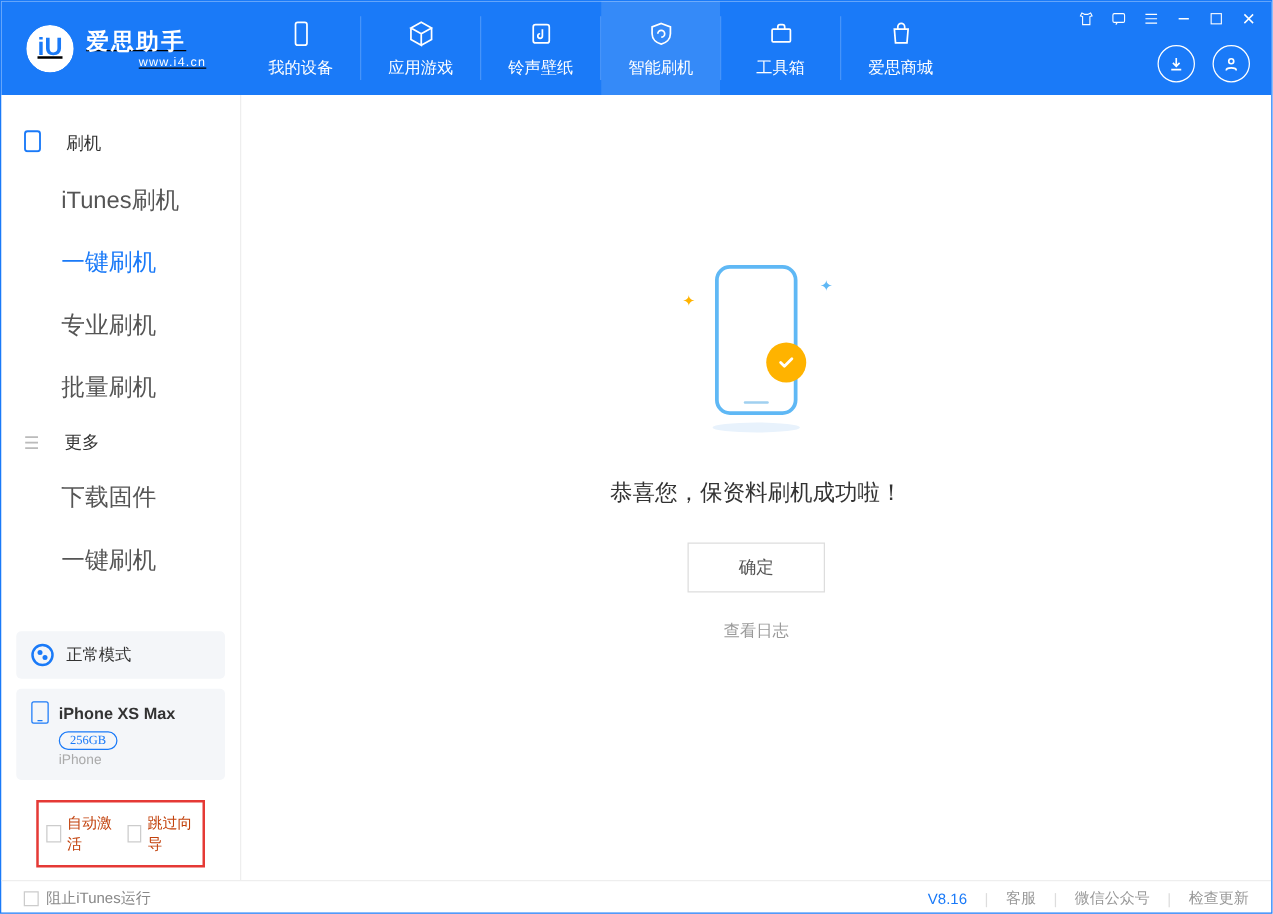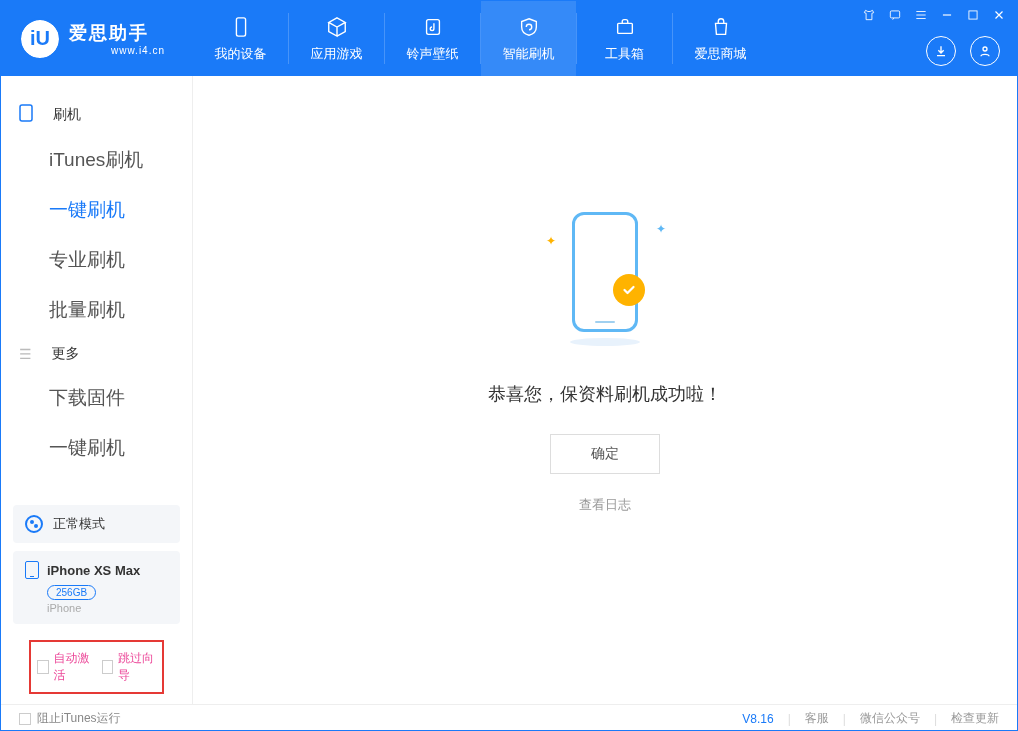--- a/index.html
+++ b/index.html
@@ -1,18 +1,18 @@
 <!DOCTYPE html>
 <html><head>
 <meta charset="utf-8">
 <style>
 * { margin: 0; padding: 0; box-sizing: border-box; font-family: "Microsoft YaHei", Arial, sans-serif; }
 body { background: #fff; width: 1018px; height: 731px; overflow: hidden; border: 1px solid #1a7af8; }
 .header { height: 75px; background: linear-gradient(to bottom, #1a7af8, #1a7af8); display: flex; align-items: stretch; }
-.logo-section { width: 192px; display: flex; align-items: center; padding-left: 20px; }
+.logo-section { width: 192px; display: flex; align-items: center; padding-left: 20px; text-decoration: underline; }
 .logo-circle { width: 38px; height: 38px; border-radius: 50%; border: 2px solid #fff; display: flex; align-items: center; justify-content: center; color: #1a7af8; background: #fff; font-size: 20px; font-weight: bold; margin-right: 10px; position: relative; }
 .logo-circle::after { content: ""; position: absolute; width: 38px; height: 38px; border: 2px solid #1a7af8; border-radius: 50%; }
 .logo-text { color: #fff; }
 .logo-main { font-size: 18px; font-weight: bold; letter-spacing: 2px; }
 .logo-sub { font-size: 10px; letter-spacing: 1px; margin-left: 42px; }
 .nav-tabs { display: flex; }
 .nav-tab { width: 95px; display: flex; flex-direction: column; align-items: center; justify-content: center; color: #fff; font-size: 13px; cursor: pointer; position: relative; }
 .nav-tab.active { background: rgba(255,255,255,0.12); }
 .nav-tab .icon { width: 24px; height: 24px; margin-bottom: 6px; display: flex; align-items: center; justify-content: center; }
 .nav-tab-sep { width: 1px; background: rgba(255,255,255,0.2); margin: 12px 0; }
@@ -32,23 +32,23 @@
 .sidebar-spacer { flex: 1; }
 .mode-box { margin: 8px 12px; background: #f4f6f9; border-radius: 4px; padding: 10px 12px; display: flex; align-items: center; font-size: 13px; color: #333; }
 .mode-icon { width: 18px; height: 18px; border: 2px solid #1a7af8; border-radius: 50%; margin-right: 10px; position: relative; }
 .mode-icon::before, .mode-icon::after { content: ""; position: absolute; width: 4px; height: 4px; background: #1a7af8; border-radius: 50%; }
 .mode-icon::before { top: 3px; left: 3px; }
 .mode-icon::after { bottom: 3px; right: 3px; }
 .device-box { margin: 0 12px 12px; background: #f4f6f9; border-radius: 4px; padding: 10px 12px; font-size: 13px; }
 .device-name { font-weight: bold; color: #333; display: flex; align-items: center; }
 .device-phone-icon { width: 14px; height: 18px; border: 1.5px solid #1a7af8; border-radius: 2px; margin-right: 8px; position: relative; }
 .device-phone-icon::after { content: ""; position: absolute; bottom: 1px; left: 50%; transform: translateX(-50%); width: 4px; height: 1px; background: #1a7af8; }
-.device-cap { display: inline-block; margin: 6px 0 2px 22px; border: 1px solid #1a7af8; color: #1a7af8; font-size: 10px; padding: 1px 8px; border-radius: 10px; }
+.device-cap { display: inline-block; margin: 6px 0 2px 22px; border: 1px solid #1a7af8; color: #1a7af8; font-size: 10px; padding: 1px 8px; border-radius: 10px; font-family: Liberation Serif, serif; }
 .device-type { margin-left: 22px; color: #aaa; font-size: 11px; }
-.highlight-box { margin: 4px 28px 10px; border: 2px solid #e53935; padding: 8px 6px; display: flex; align-items: flex-end; gap: 10px; font-size: 12px; color: #ec4899; }
+.highlight-box { margin: 4px 28px 10px; border: 2px solid #e53935; padding: 8px 6px; display: flex; align-items: flex-end; gap: 10px; font-size: 12px; color: #c2410c; }
 .chk { width: 14px; height: 14px; border: 1px solid #ccc; display: inline-block; }
 .hl-item { display: flex; align-items: center; gap: 5px; }
 
 .main { flex: 1; position: relative; }
 .center-content { position: absolute; top: 50%; left: 50%; transform: translate(-50%, -60%); text-align: center; }
 .phone-illus { width: 110px; height: 150px; margin: 0 auto 28px; position: relative; }
 .phone-body { position: absolute; left: 22px; top: 8px; width: 66px; height: 120px; border: 3px solid #5fb8f5; border-radius: 12px; background: #fff; }
 .phone-body::after { content: ""; position: absolute; bottom: 6px; left: 50%; transform: translateX(-50%); width: 20px; height: 2px; background: #a0d0f0; border-radius: 2px; }
 .phone-shadow { position: absolute; bottom: 8px; left: 20px; width: 70px; height: 8px; background: #e8f2fc; border-radius: 50%; }
 .check-badge { position: absolute; right: 15px; bottom: 48px; width: 32px; height: 32px; background: #ffb300; border-radius: 50%; display: flex; align-items: center; justify-content: center; }

